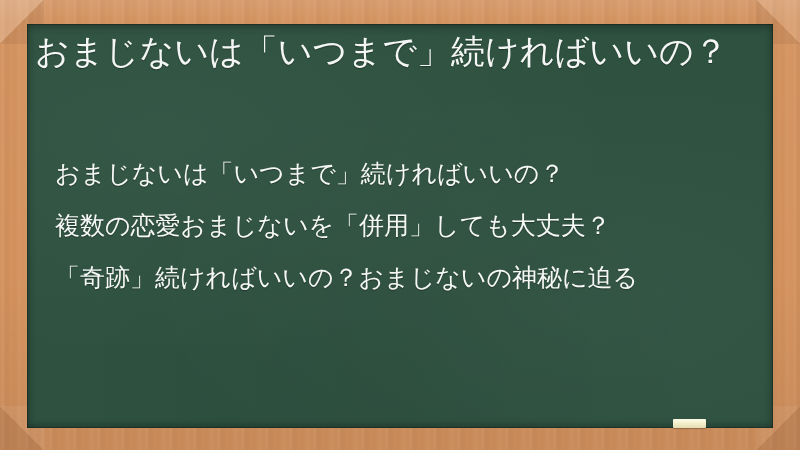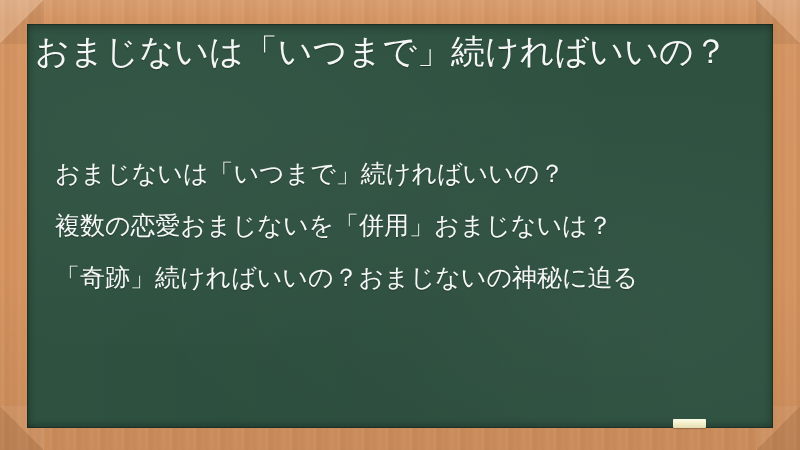--- a/index.html
+++ b/index.html
@@ -177,21 +177,21 @@
 
   <div class="board">
     <div class="board-noise"></div>
 
     <div class="board-inner">
 
       <h1 class="title">おまじないは「いつまで」続ければいいの？</h1>
 
       <ul class="item-list">
         <li class="item">おまじないは「いつまで」続ければいいの？</li>
-        <li class="item">複数の恋愛おまじないを「併用」おまじないは？</li>
+        <li class="item">複数の恋愛おまじないを「併用」しても大丈夫？</li>
         <li class="item">「奇跡」続ければいいの？おまじないの神秘に迫る</li>
       </ul>
 
     </div>
   </div>
 
   <div class="chalk"></div>
 
 </div>
 

